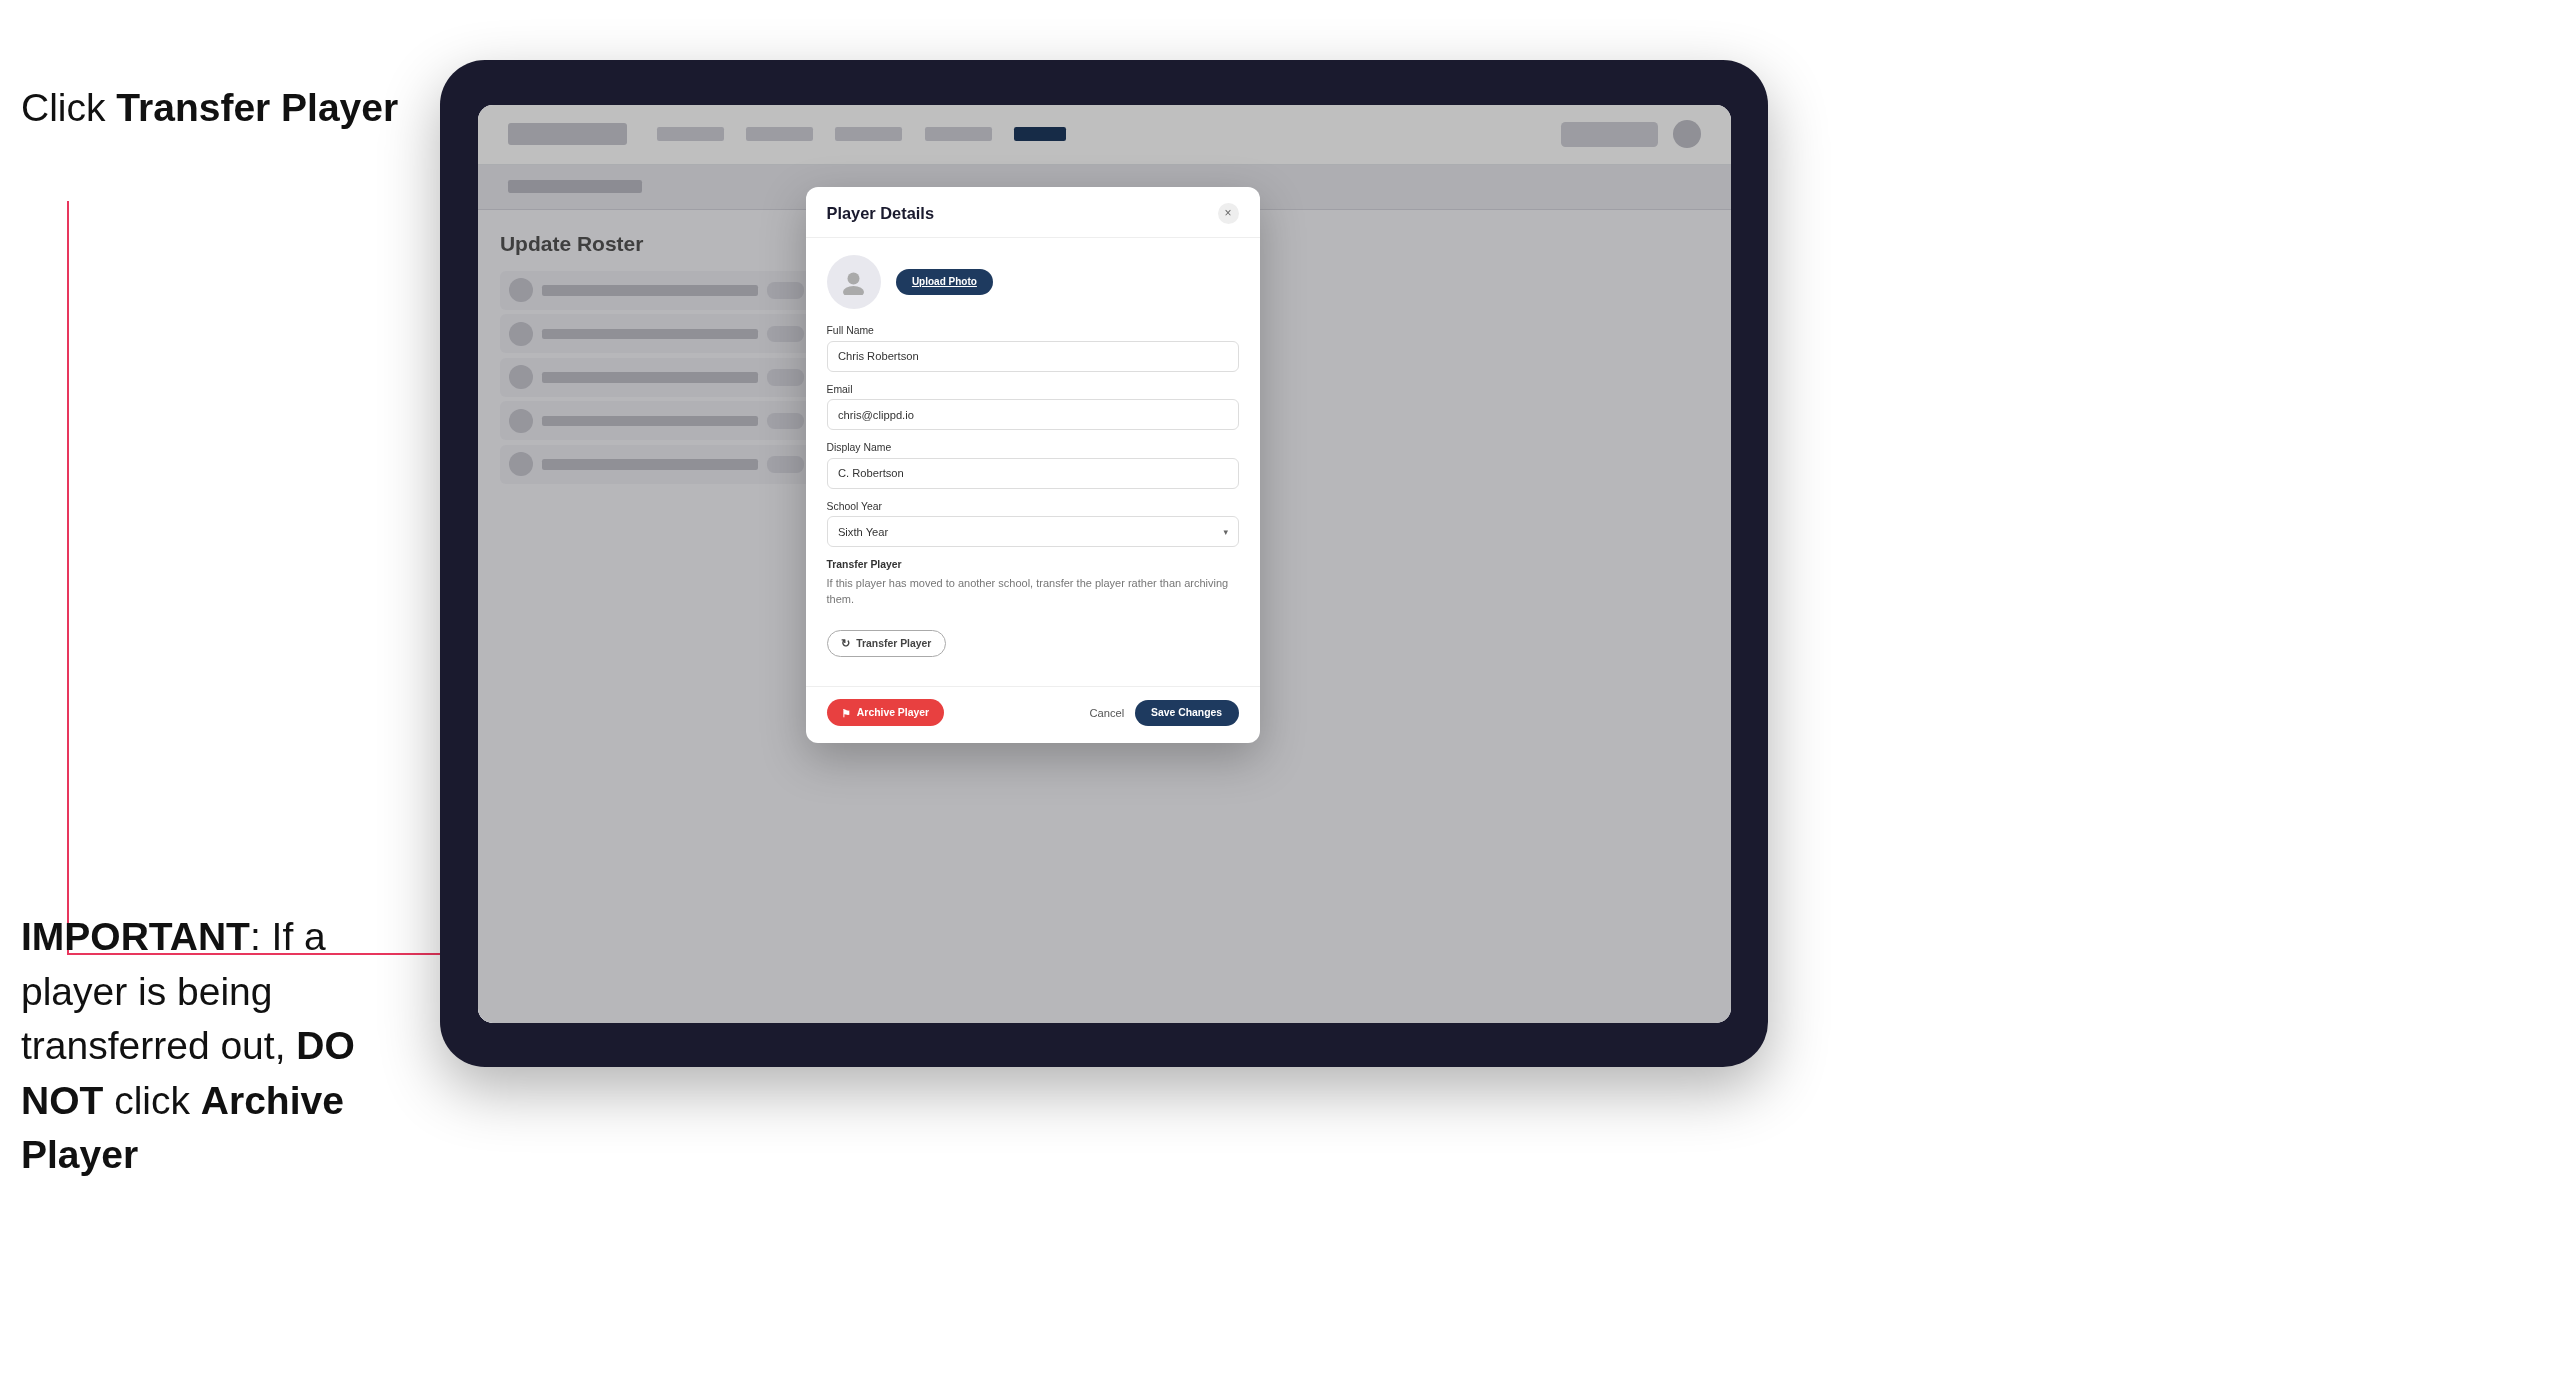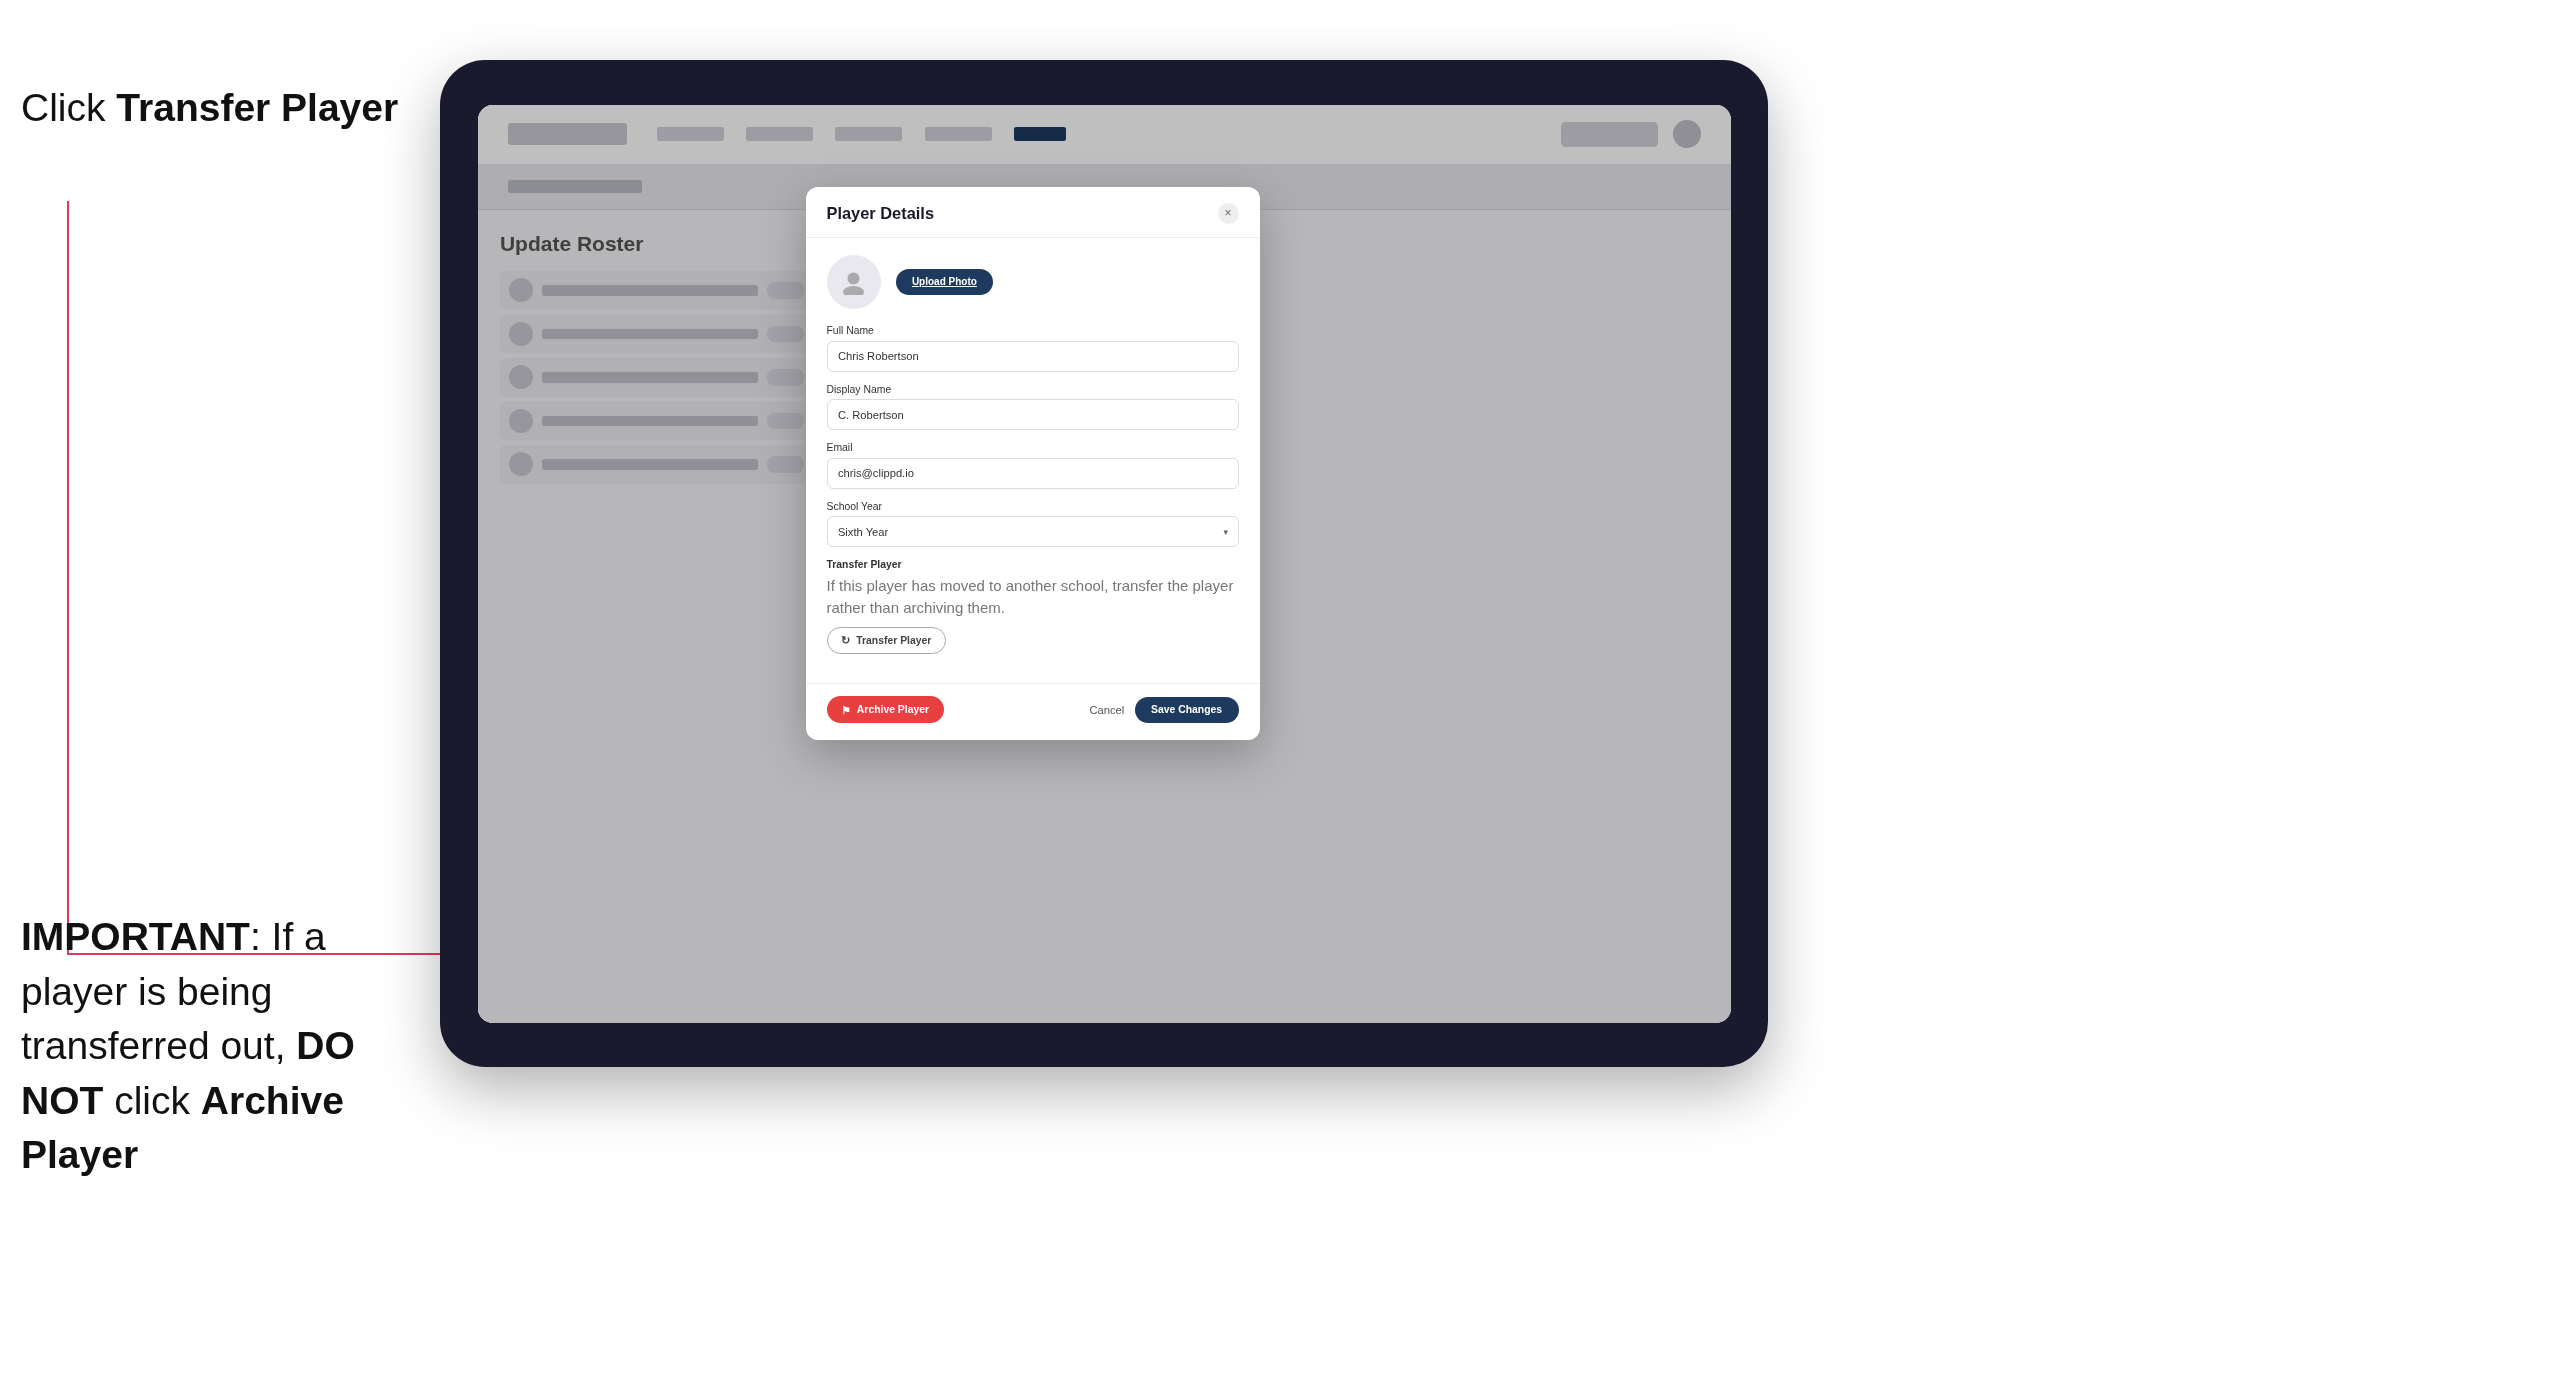--- a/index.html
+++ b/index.html
@@ -333,23 +333,23 @@
       margin-top: 3px;
       margin-bottom: 13.4px;
     }
     .transfer-title {
       font-size: 10.4px;
       font-weight: 700;
       color: #333;
       margin-bottom: 4.5px;
     }
     .transfer-desc {
-      font-size: 15px;
+      font-size: 11px;
       color: #777;
-      margin-bottom: 7px;
+      margin-bottom: 22px;
       line-height: 1.5;
     }
     .transfer-btn {
       display: flex;
       align-items: center;
       gap: 6px;
       border: 1.1px solid #aaa;
       background: #fff;
       border-radius: 15px;
       padding: 6px 13.4px;
@@ -496,27 +496,27 @@
             </div>
             <button class="upload-photo-btn">Upload Photo</button>
           </div>
 
           <div class="form-group">
             <label class="form-label">Full Name</label>
             <input class="form-input" type="text" value="Chris Robertson" style="">
           </div>
 
           <div class="form-group">
+            <label class="form-label">Email</label>
+            <input class="form-input" type="email" value="chris@clippd.io" style="">
+          </div>
+
+          <div class="form-group">
             <label class="form-label">Display Name</label>
             <input class="form-input" type="text" value="C. Robertson" style="">
-          </div>
-
-          <div class="form-group">
-            <label class="form-label">Email</label>
-            <input class="form-input" type="email" value="chris@clippd.io" style="">
           </div>
 
           <div class="form-group">
             <label class="form-label">School Year</label>
             <div class="select-wrapper">
               <select class="form-select">
                 <option>Sixth Year</option>
                 <option>First Year</option>
                 <option>Second Year</option>
                 <option>Third Year</option>

